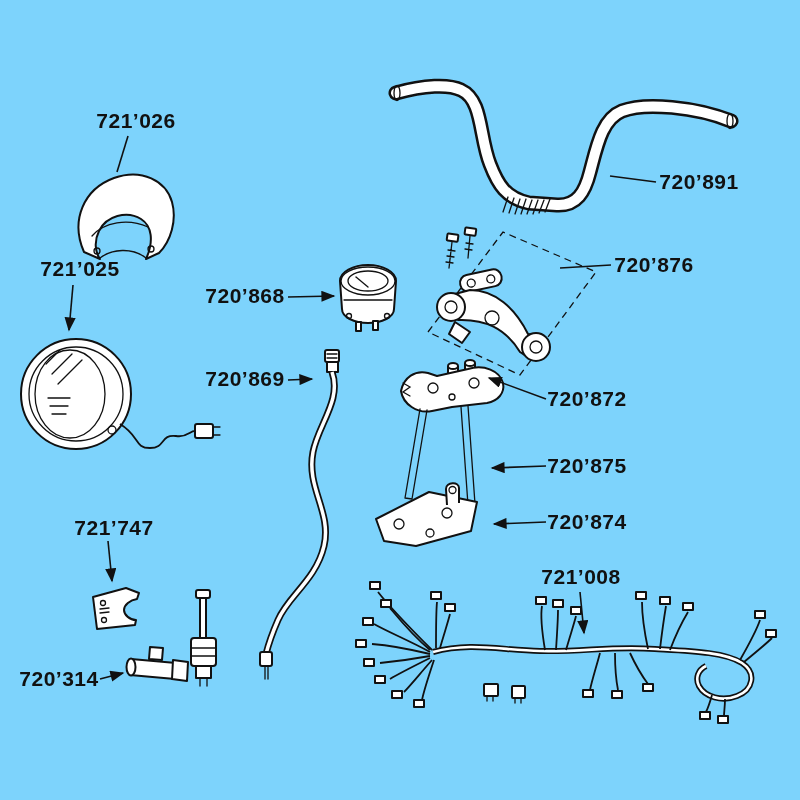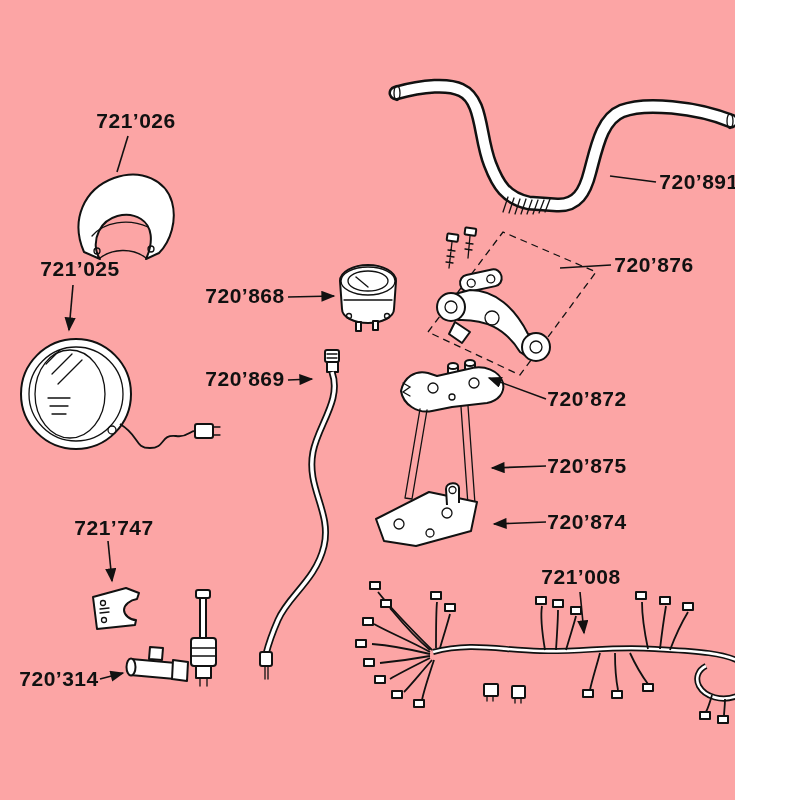--- a/index.html
+++ b/index.html
@@ -1,16 +1,16 @@
 <!DOCTYPE html>
 <html><head>
 <meta charset="utf-8">
 <style>
   html,body{margin:0;padding:0;background:#fff;}
-  .canvas{position:relative;width:735px;height:800px;background:#fca5a5;overflow:hidden;
+  .canvas{position:relative;width:800px;height:800px;background:#7dd3fc;overflow:hidden;
           font-family:"Liberation Sans","DejaVu Sans",sans-serif;}
   svg{display:block;}
   text.lbl{font-family:"Liberation Sans","DejaVu Sans",sans-serif;font-weight:700;
            font-size:21px;fill:#111111;letter-spacing:0.5px;}
   .ln{stroke:#111111;stroke-width:1.6;fill:none;}
   .part{stroke:#111111;stroke-width:2;fill:#ffffff;stroke-linejoin:round;}
   .thin{stroke:#111111;stroke-width:1.3;fill:none;stroke-linecap:round;}
   .tube{stroke:#111111;stroke-width:15;fill:none;stroke-linecap:round;}
   .tubein{stroke:#ffffff;stroke-width:10;fill:none;stroke-linecap:round;}
   .cable{stroke:#111111;stroke-width:7;fill:none;}

